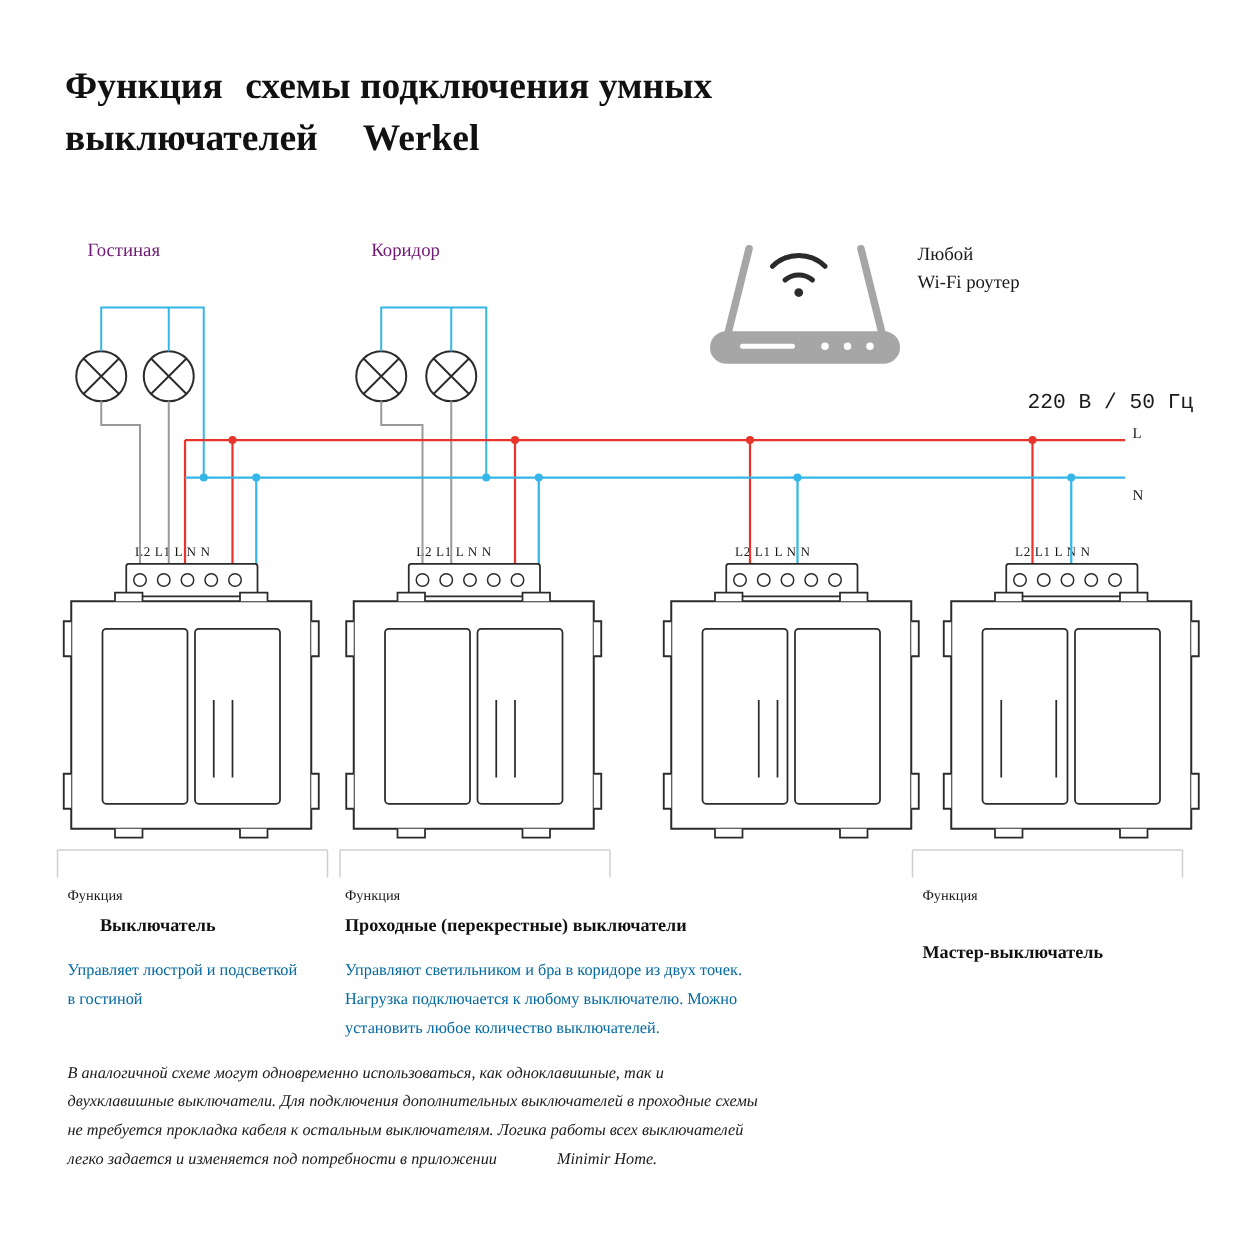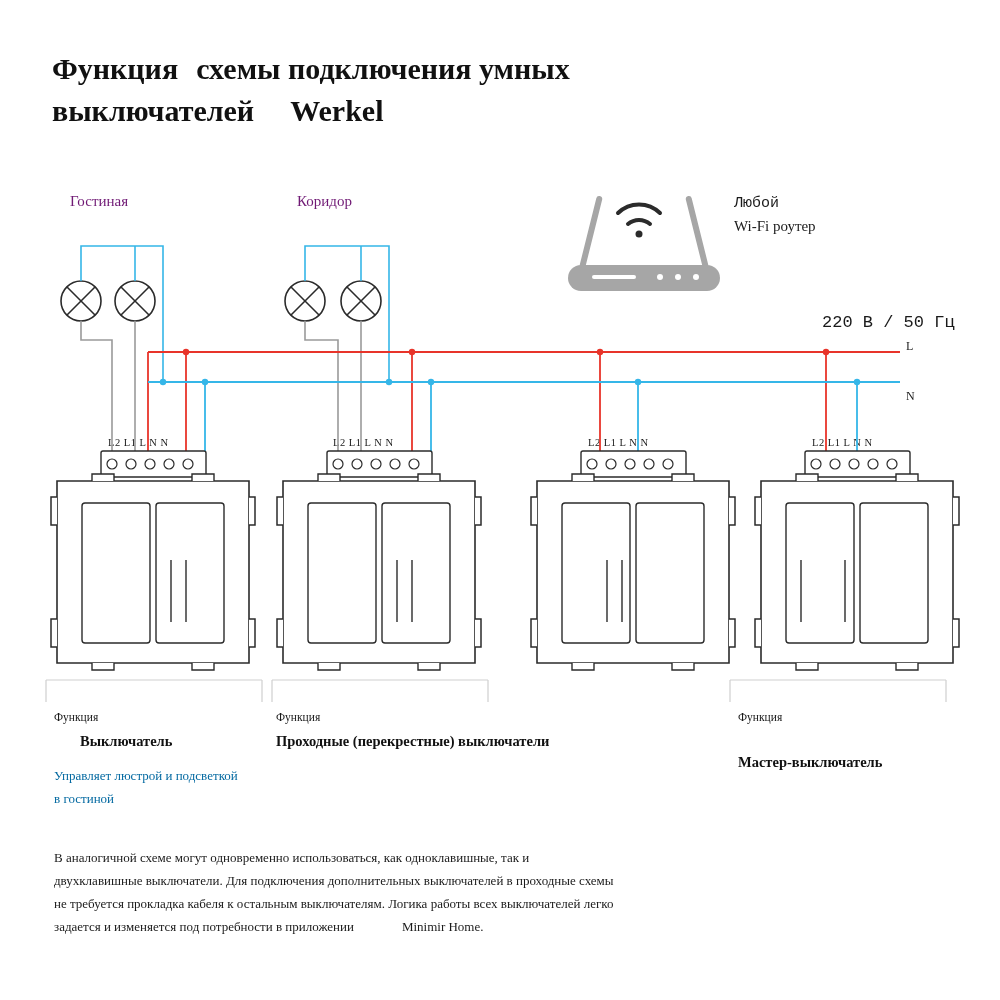--- a/index.html
+++ b/index.html
@@ -91,37 +91,38 @@
     color: #0369a1;
   }
   .footer {
     position: absolute;
     left: 54px;
     top: 846px;
     width: 560px;
     font-size: 13px;
     line-height: 23px;
     color: #1a1a1a;
+    font-style: italic;
   }
   .footer .app { margin-left: 48px; }
 </style>
 </head>
 <body>
 
 <div class="canvas">
 
   <div class="title">
     <span>Функция</span><span class="gap"></span><span>схемы подключения умных</span><br>
     <span>выключателей</span><span class="gap"></span><span class="gap"></span><span>Werkel</span>
   </div>
 
   <div class="room-label" style="left:70px; top:193px;">Гостиная</div>
   <div class="room-label" style="left:297px; top:193px;">Коридор</div>
 
-  <div class="router-label" style="left:734px; top:190px;font-family:Liberation Mono, monospace;">Любой</div>
+  <div class="router-label" style="left:734px; top:190px;">Любой</div>
   <div class="router-label" style="left:734px; top:212px;">Wi-Fi  роутер</div>
 
   <div class="volt-label" style="left:822px; top:313px;">220 В / 50 Гц</div>
   <div class="phase-label" style="left:906px; top:339px;">L</div>
   <div class="phase-label" style="left:906px; top:389px;">N</div>
 
   <div class="term-label" style="left:108px; top:437px;">L2 L1 L  N N</div>
   <div class="term-label" style="left:333px; top:437px;">L2 L1 L  N N</div>
   <div class="term-label" style="left:588px; top:437px;">L2 L1 L  N N</div>
   <div class="term-label" style="left:812px; top:437px;">L2 L1 L  N N</div>
@@ -295,20 +296,21 @@
     </g>
 
   </svg>
 
   <div class="cap-func" style="left:54px; top:711px;">Функция</div>
   <div class="cap-title" style="left:44px; top:733px;margin-left:36px;">Выключатель</div>
   <div class="cap-body" style="left:54px; top:764px; width:190px;">Управляет люстрой и подсветкой в гостиной</div>
 
   <div class="cap-func" style="left:276px; top:711px;">Функция</div>
   <div class="cap-title" style="left:276px; top:733px;">Проходные (перекрестные) выключатели</div>
+  <div class="cap-body" style="left:276px; top:764px; width:360px;">Управляют светильником и бра в коридоре из двух точек. Нагрузка подключается к любому выключателю. Можно установить любое количество выключателей.</div>
 
   <div class="cap-func" style="left:738px; top:711px;">Функция</div>
   <div class="cap-title" style="left:738px; top:733px;margin-top:21px;">Мастер-выключатель</div>
 
   <div class="footer">
     <span>В аналогичной схеме могут одновременно использоваться, как одноклавишные, так и двухклавишные выключатели. Для подключения дополнительных выключателей в проходные схемы не требуется прокладка кабеля к остальным выключателям. Логика работы всех выключателей легко задается и изменяется под потребности в приложении</span><span class="app">Minimir Home.</span>
   </div>
 
 </div>
 

